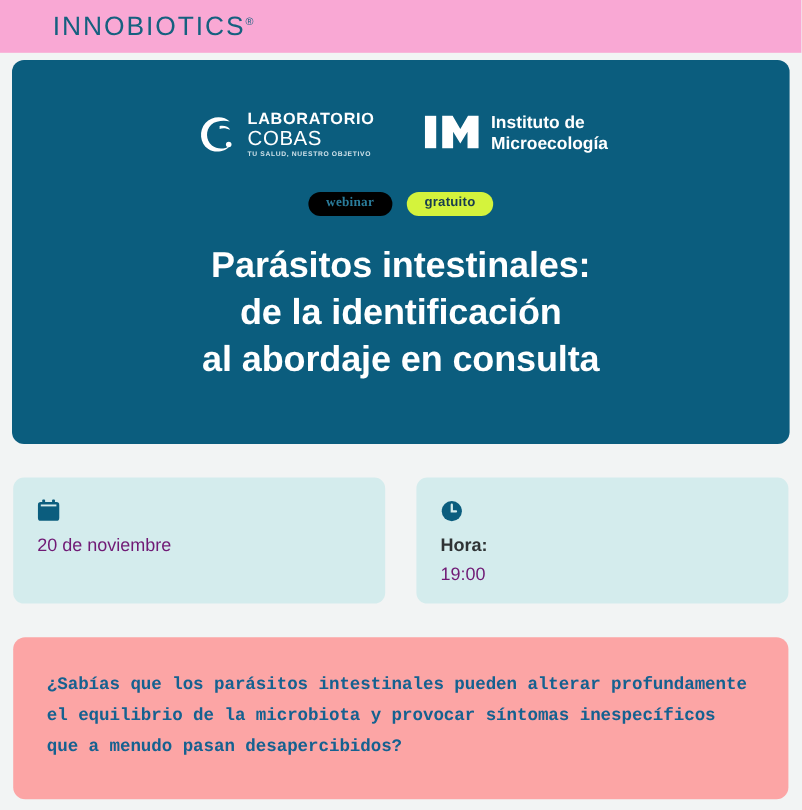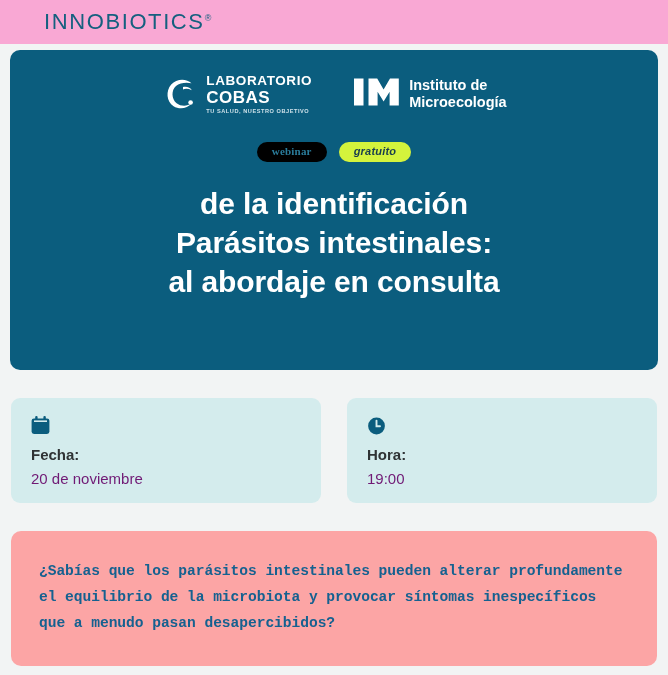--- a/index.html
+++ b/index.html
@@ -48,21 +48,21 @@
     height: 320px;
     position: relative;
     overflow: hidden;
   }
 
   .hero-logos {
     display: flex;
     align-items: center;
     justify-content: center;
     gap: 42px;
-    padding-top: 24px;
+    padding-top: 42px;
   }
 
   
   .logo-cobas {
     display: flex;
     align-items: center;
     gap: 7px;
   }
   .cobas-mark {
     width: 38px;
@@ -75,21 +75,21 @@
     color: #ffffff;
   }
   .cobas-line1 {
     font-size: 13.5px;
     font-weight: 700;
     letter-spacing: 0.6px;
     display: block;
   }
   .cobas-line2 {
     font-size: 17px;
-    font-weight: 700;
+    font-weight: 400;
     letter-spacing: 0.5px;
     display: block;
     margin-top: 1px;
   }
   .cobas-tagline {
     font-size: 5.6px;
     font-weight: 700;
     letter-spacing: 0.55px;
     display: block;
     margin-top: 3px;
@@ -126,21 +126,20 @@
     letter-spacing: .2px;
   }
   .badge-webinar {
     background: #000000;
     color: #2a7c9b;
     font-family: Liberation Serif, serif;
   }
   .badge-gratuito {
     background: #d4f33c;
     color: #173c4e;
-    font-style: italic;
   }
 
   
   .hero-title {
     margin-top: 22px;
     text-align: center;
     color: #ffffff;
     font-size: 30px;
     font-weight: 700;
     line-height: 1.30;
@@ -235,38 +234,37 @@
       </div>
     </div>
   </div>
 
   <div class="hero-badges">
     <span class="badge badge-webinar">webinar</span>
     <span class="badge badge-gratuito">gratuito</span>
   </div>
 
   <h1 class="hero-title">
+    <span>Parásitos intestinales:</span>
     <span>de la identificación</span>
-    <span>Parásitos intestinales:</span>
     <span>al abordaje en consulta</span>
   </h1>
 </div>
 
 <div class="info-row">
 
   <div class="info-card">
     <div class="info-icon">
       <svg width="19" height="20" viewBox="0 0 19 20" aria-hidden="true">
         <rect x="4.2" y="0" width="2.4" height="4" rx="1.1" fill="#0b5d7e"></rect>
         <rect x="12.4" y="0" width="2.4" height="4" rx="1.1" fill="#0b5d7e"></rect>
         <rect x="0.6" y="2.4" width="17.8" height="15.6" rx="2.4" fill="#0b5d7e"></rect>
         <rect x="3.0" y="4.4" width="13" height="1.6" fill="#d4eced"></rect>
       </svg>
     </div>
-    <div class="info-label">Fecha:</div>
     <div class="info-value">20 de noviembre</div>
   </div>
 
   <div class="info-card">
     <div class="info-icon">
       <svg width="19" height="20" viewBox="0 0 19 20" aria-hidden="true">
         <circle cx="9.5" cy="10" r="8.4" fill="#0b5d7e"></circle>
         <path d="M9.5 4.6 V10.2 H13.0" stroke="#d4eced" stroke-width="1.9" stroke-linecap="round" fill="none"></path>
       </svg>
     </div>

